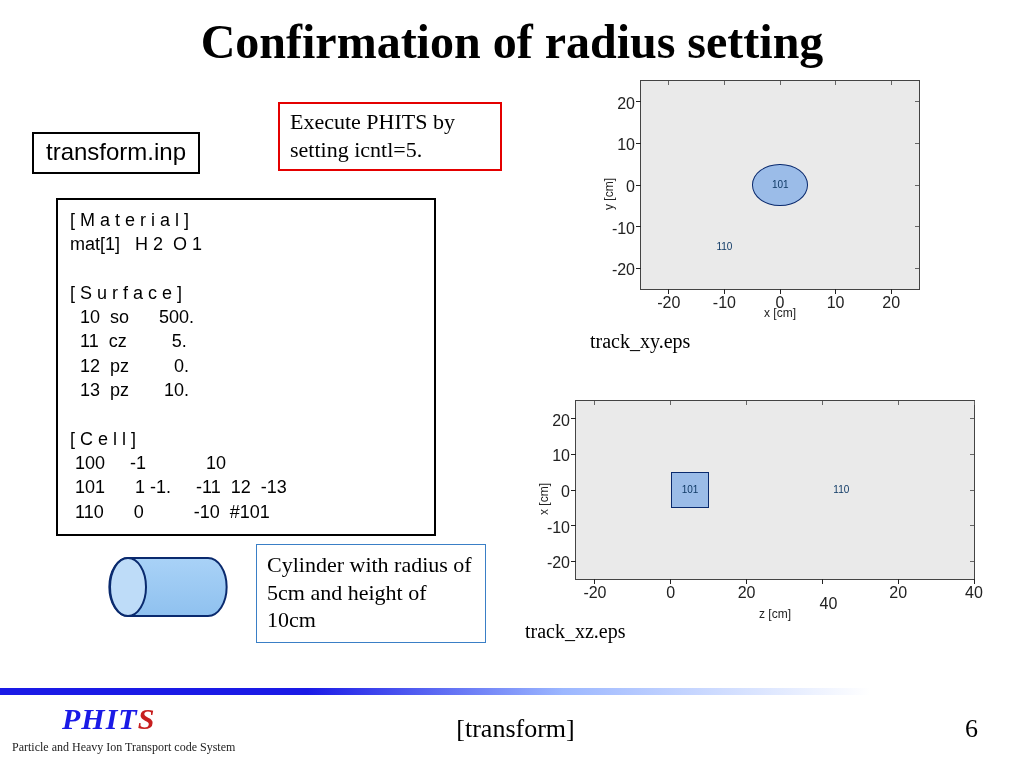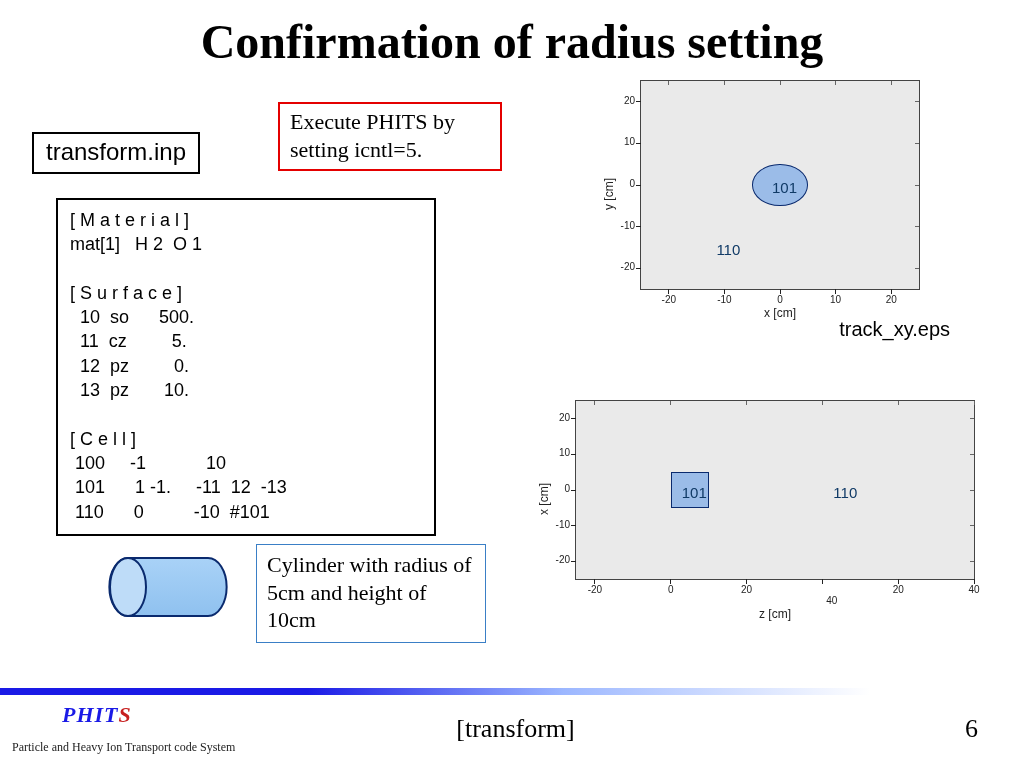--- a/index.html
+++ b/index.html
@@ -71,53 +71,53 @@
   .chart {
     position: absolute;
     font-family: Arial, sans-serif;
   }
   .chart .plotarea {
     background: #eaeaea;
     border: 1px solid #444;
     position: relative;
   }
   .chart .caption {
-    text-align: right;
-    font-family: Liberation Sans, sans-serif;
+    text-align: left;
+    font-family: Liberation Serif, serif;
     font-size: 20px;
-    margin-top: 0;
+    margin-top: 12px;
   }
   .axis-label {
     position: absolute;
     font-size: 12px;
     color: #222;
   }
   .tick-label {
     position: absolute;
-    font-size: 10px;
+    font-size: 16px;
     color: #222;
   }
   .yrot {
     transform: rotate(-90deg);
     transform-origin: left top;
     white-space: nowrap;
   }
   
   .footer-line {
     position: absolute;
     left: 0; right: 0;
     top: 688px;
     height: 7px;
     background: linear-gradient(to right, #1a1ae6 0%, #1a1ae6 30%, #9cb7ff 55%, #ffffff 85%);
   }
   .footer-phits {
     position: absolute;
     left: 62px;
     top: 702px;
-    font-size: 22px;
+    font-size: 30px;
     font-style: italic;
     font-weight: bold;
     color: #1a1ae6;
     letter-spacing: 1px;
   }
   .footer-phits .s { color: #c71f1f; }
   .footer-sub {
     position: absolute;
     left: 12px;
     top: 740px;
@@ -133,21 +133,21 @@
     font-size: 26px;
   }
   .footer-page {
     position: absolute;
     right: 46px;
     top: 714px;
     font-size: 26px;
   }
   .region-label {
     position: absolute;
-    font-size: 15px;
+    font-size: 10px;
     color: #103a66;
     font-family: Arial, sans-serif;
   }
 </style>
 </head>
 <body>
 
 <h1 class="title">Confirmation of radius setting</h1>
 
 <div class="filename-box">
@@ -268,20 +268,21 @@
         <div style="position: absolute; top: 17.3px; left: -5px; height: 1px; width: 5px; background: rgb(34, 34, 34);"></div>
         <div class="tick-label" style="top: 10.8px; right: 404px; text-align: right; width: 28px;">20</div>
         <div style="position: absolute; top: 17.3px; right: 0px; height: 1px; width: 4px; background: rgb(102, 102, 102);"></div>
         <div style="position: absolute; left: 94.7619px; top: 71.2px; width: 37.9048px; height: 35.6px; background: rgb(155, 188, 232); border: 1px solid rgb(10, 42, 110);"></div>
         <div class="region-label" style="left: 105.714px; top: 83px;">101</div>
         <div class="region-label" style="left: 257.333px; top: 83px;">110</div>
       </div>
     <div class="axis-label yrot" style="left:12px; top:115px;">x [cm]</div>
     <div class="axis-label" style="left:50px; width:400px; text-align:center; top:196px;margin-top:11px;">z [cm]</div>
   </div>
+  <div class="caption">track_xz.eps</div>
 </div>
 
 <div class="footer-line"></div>
 <div class="footer-phits">
   <span>PHIT</span><span class="s">S</span>
 </div>
 <div class="footer-sub">Particle and Heavy Ion Transport code System</div>
 <div class="footer-center">[transform]</div>
 <div class="footer-page">6</div>
 

